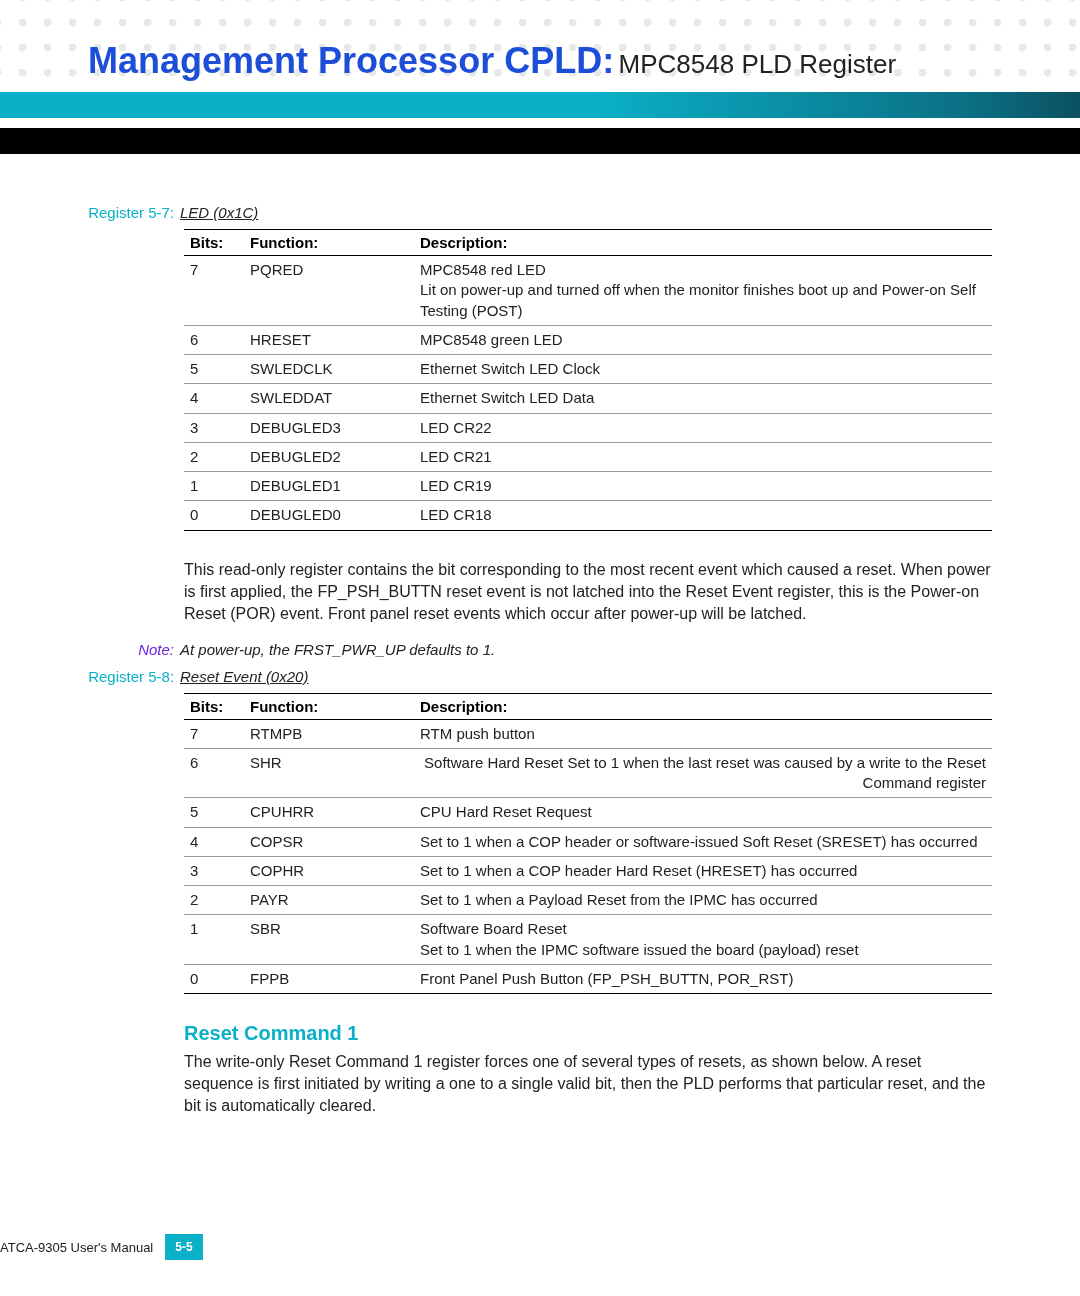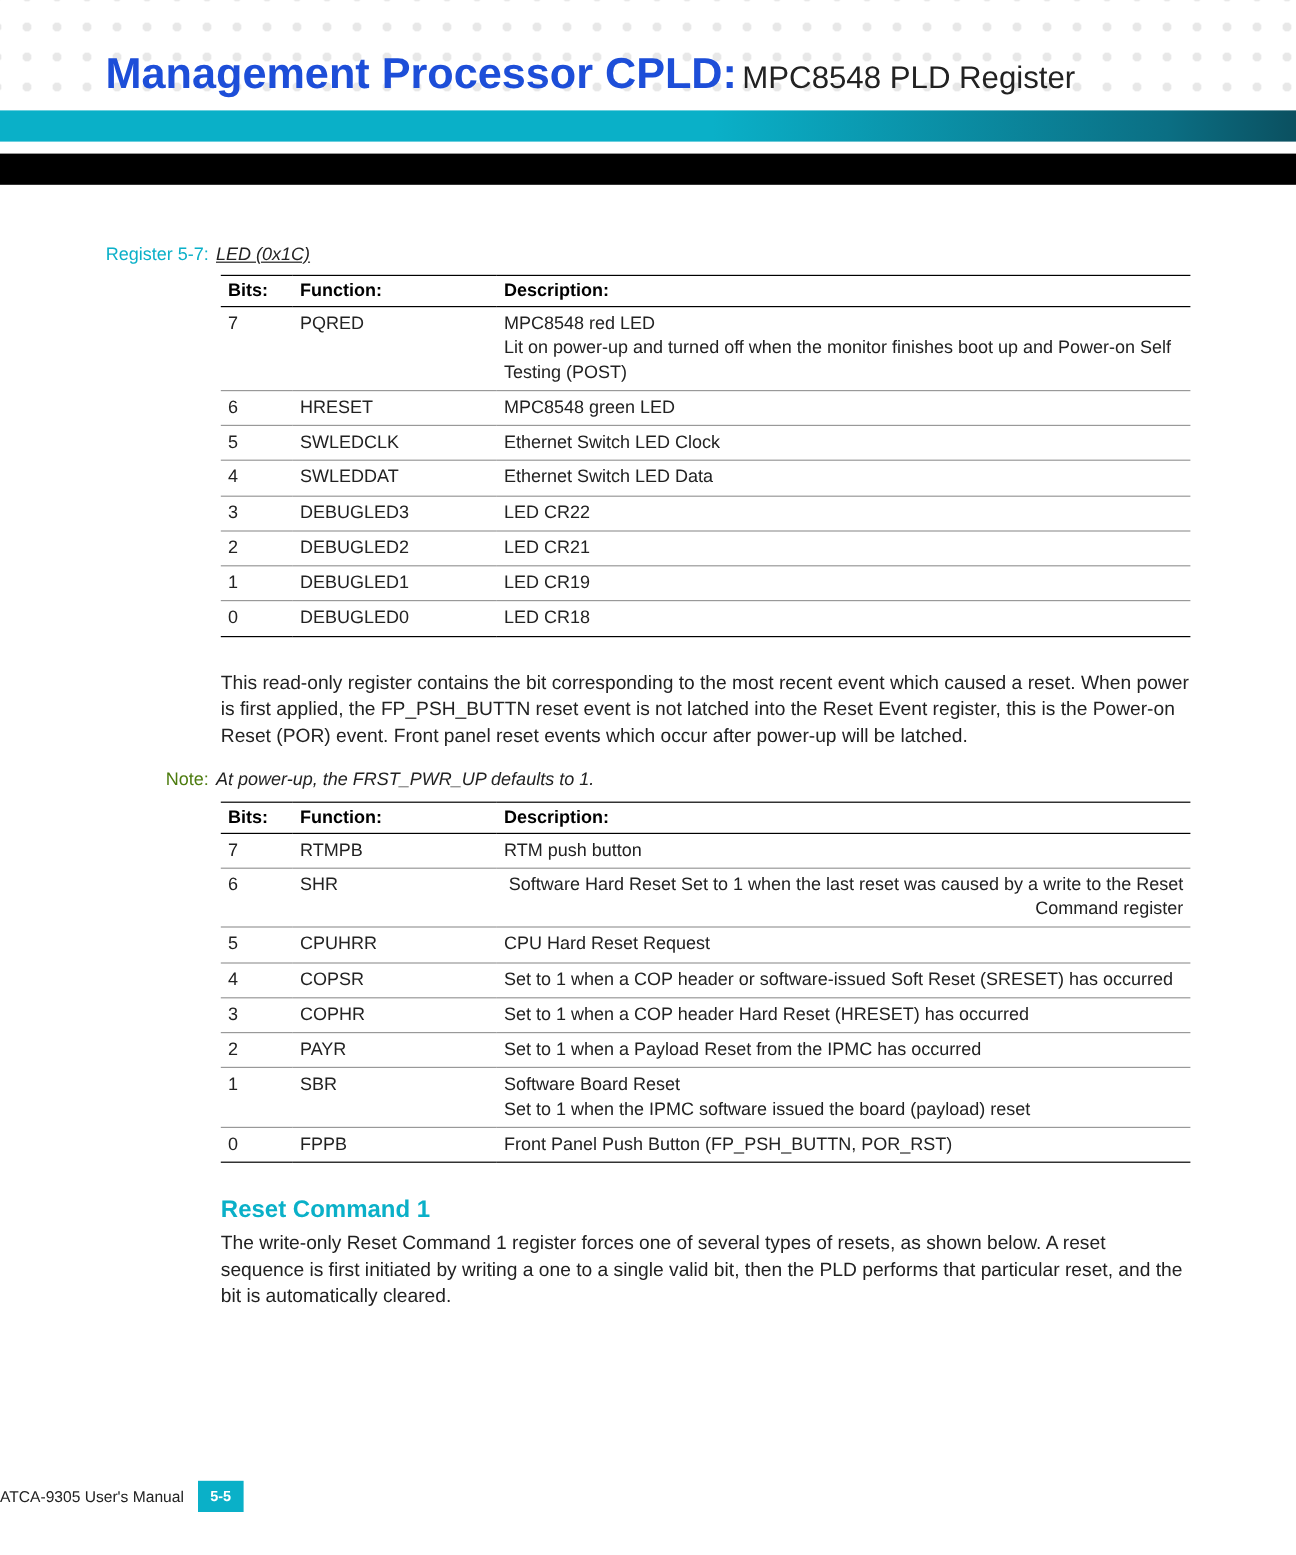--- a/index.html
+++ b/index.html
@@ -65,24 +65,25 @@
     font-style: italic;
     color: #222;
     text-decoration: underline;
   }
   .note-row {
     display: flex;
     margin: 4px 0 10px 0;
     font-size: 15px;
   }
   .note-label {
-    color: #4d7c0f;
+    color: #6d28d9;
     width: 92px;
     text-align: right;
     padding-right: 6px;
+    font-style: italic;
   }
   .note-text {
     font-style: italic;
     color: #222;
   }
   table {
     width: 100%;
     border-collapse: collapse;
     font-size: 15px;
     margin-left: 96px;
@@ -226,20 +227,24 @@
       </tbody>
   </table>
 
   <div class="section-body">This read-only register contains the bit corresponding to the most recent event which caused a reset. When power is first applied, the FP_PSH_BUTTN reset event is not latched into the Reset Event register, this is the Power-on Reset (POR) event. Front panel reset events which occur after power-up will be latched.</div>
 
   <div class="note-row">
     <span class="note-label">Note:</span>
     <span class="note-text">At power-up, the FRST_PWR_UP defaults to 1.</span>
   </div>
 
+  <div class="reg-label-row">
+    <span class="reg-label">Register 5-8:</span>
+    <span class="reg-title">Reset Event (0x20)</span>
+  </div>
 
   <table>
     <thead>
       <tr>
         <th class="col-bits">Bits:</th>
         <th class="col-func">Function:</th>
         <th>Description:</th>
       </tr>
     </thead>
     <tbody id="tbl58body">

